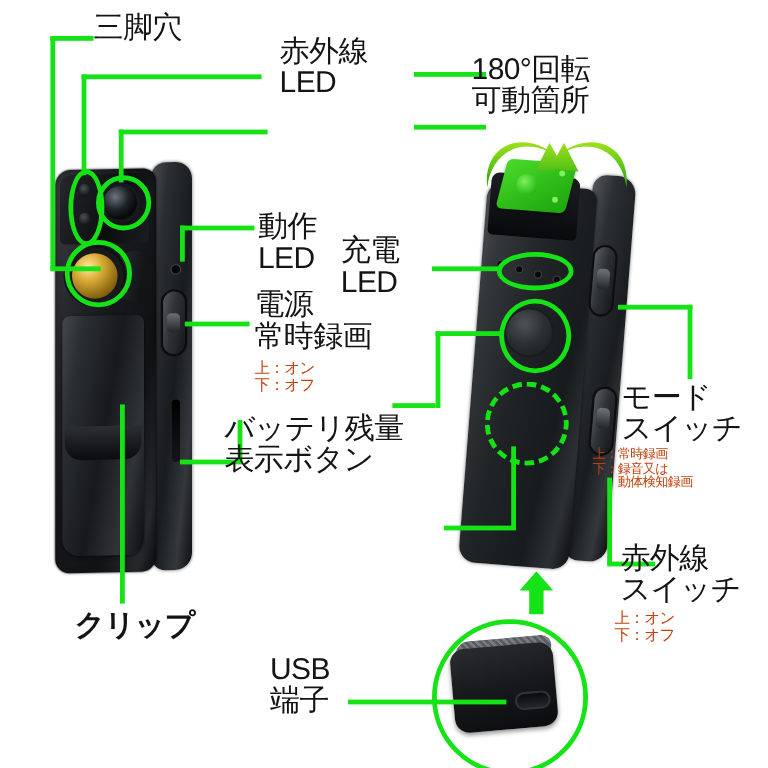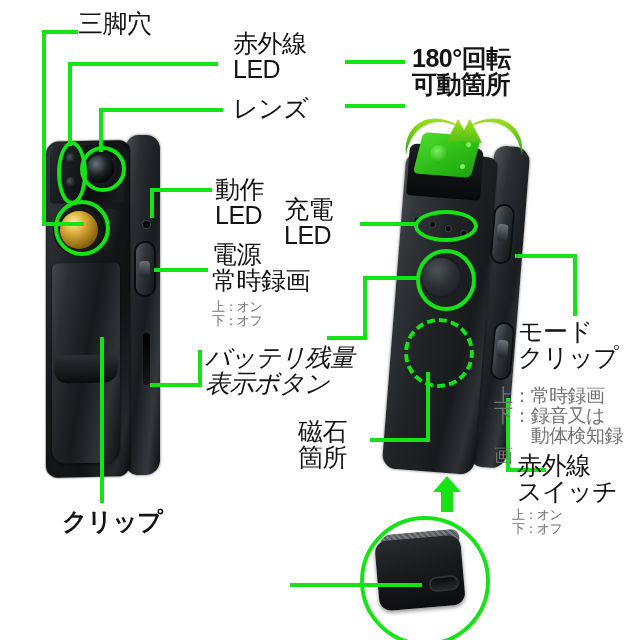--- a/index.html
+++ b/index.html
@@ -5,21 +5,21 @@
   html,body{margin:0;padding:0;background:#ffffff;}
   body{
     width:640px;height:640px;position:relative;overflow:hidden;
     font-family:"Liberation Sans","DejaVu Sans",sans-serif;
     color:#121212;
   }
   #stage{position:absolute;inset:0;width:640px;height:640px;}
 
   
   .lbl{position:absolute;line-height:1.04;white-space:pre-line;color:#141414;font-weight:400;letter-spacing:-0.5px;}
-  .sub{position:absolute;line-height:1.05;white-space:pre-line;color:#737373;font-size:12px;letter-spacing:-0.6px;}
+  .sub{position:absolute;line-height:1.05;white-space:pre-line;color:#c2410c;font-size:12px;letter-spacing:-0.6px;}
   .ln{position:absolute;background:#16e316;}
   .lnh{height:4px;}
   .lnv{width:4px;}
   .ring{position:absolute;border:4px solid #16e316;border-radius:50%;}
   .ringd{position:absolute;border:4px dashed #16e316;border-radius:50%;background:transparent;}
 
   
   #devL{position:absolute;left:38px;top:133px;width:128px;height:348px;}
   .bodyL{
     position:absolute;left:8px;top:8px;width:84px;height:336px;
@@ -278,50 +278,49 @@
   <div class="ln lnh" style="left:345px;top:60px;width:60px;"></div>
   <div class="ln lnh" style="left:345px;top:104px;width:60px;"></div>
 
   <div class="ln lnh" style="left:290px;top:583px;width:132px;"></div>
 
   <div class="lbl t-big" style="left:78px;top:10px;">三脚穴</div>
 
   <div class="lbl t-big" style="left:233px;top:30px;">赤外線
 LED</div>
 
-  <div class="lbl t-big" style="left:233px;top:95px;">レンズ</div>
 
   <div class="lbl t-big" style="left:215px;top:176px;">動作
 LED</div>
 
   <div class="lbl t-big" style="left:212px;top:241px;">電源
 常時録画</div>
   <div class="sub" style="left:212px;top:300px;font-size:13px;">上：オン
 下：オフ</div>
 
-  <div class="lbl t-big" style="left:205px;top:344px;font-style:italic;">バッテリ残量
+  <div class="lbl t-big" style="left:187px;top:344px;">バッテリ残量
 表示ボタン</div>
 
 
   <div class="lbl t-big" style="left:62px;top:508px;font-weight:bold;">クリップ</div>
 
-  <div class="lbl t-big" style="left:298px;top:418px;">磁石
-箇所</div>
-
-  <div class="lbl t-big" style="left:412px;top:45px;font-weight:bold;">180°回転
+
+  <div class="lbl t-big" style="left:393px;top:45px;">180°回転
 可動箇所</div>
 
   <div class="lbl t-big" style="left:284px;top:196px;">充電
 LED</div>
 
   <div class="lbl t-big" style="left:518px;top:318px;">モード
-クリップ</div>
-  <div class="sub" style="left:494px;top:386px;font-size:19px;">上：常時録画
+スイッチ</div>
+  <div class="sub" style="left:494px;top:374px;font-size:11px;">上：常時録画
 下：録音又は
 　　動体検知録画</div>
 
   <div class="lbl t-big" style="left:517px;top:452px;">赤外線
 スイッチ</div>
   <div class="sub" style="left:512px;top:508px;font-size:13px;">上：オン
 下：オフ</div>
 
+  <div class="lbl t-big" style="left:225px;top:545px;">USB
+端子</div>
 
 </div>
 
 </body></html>

